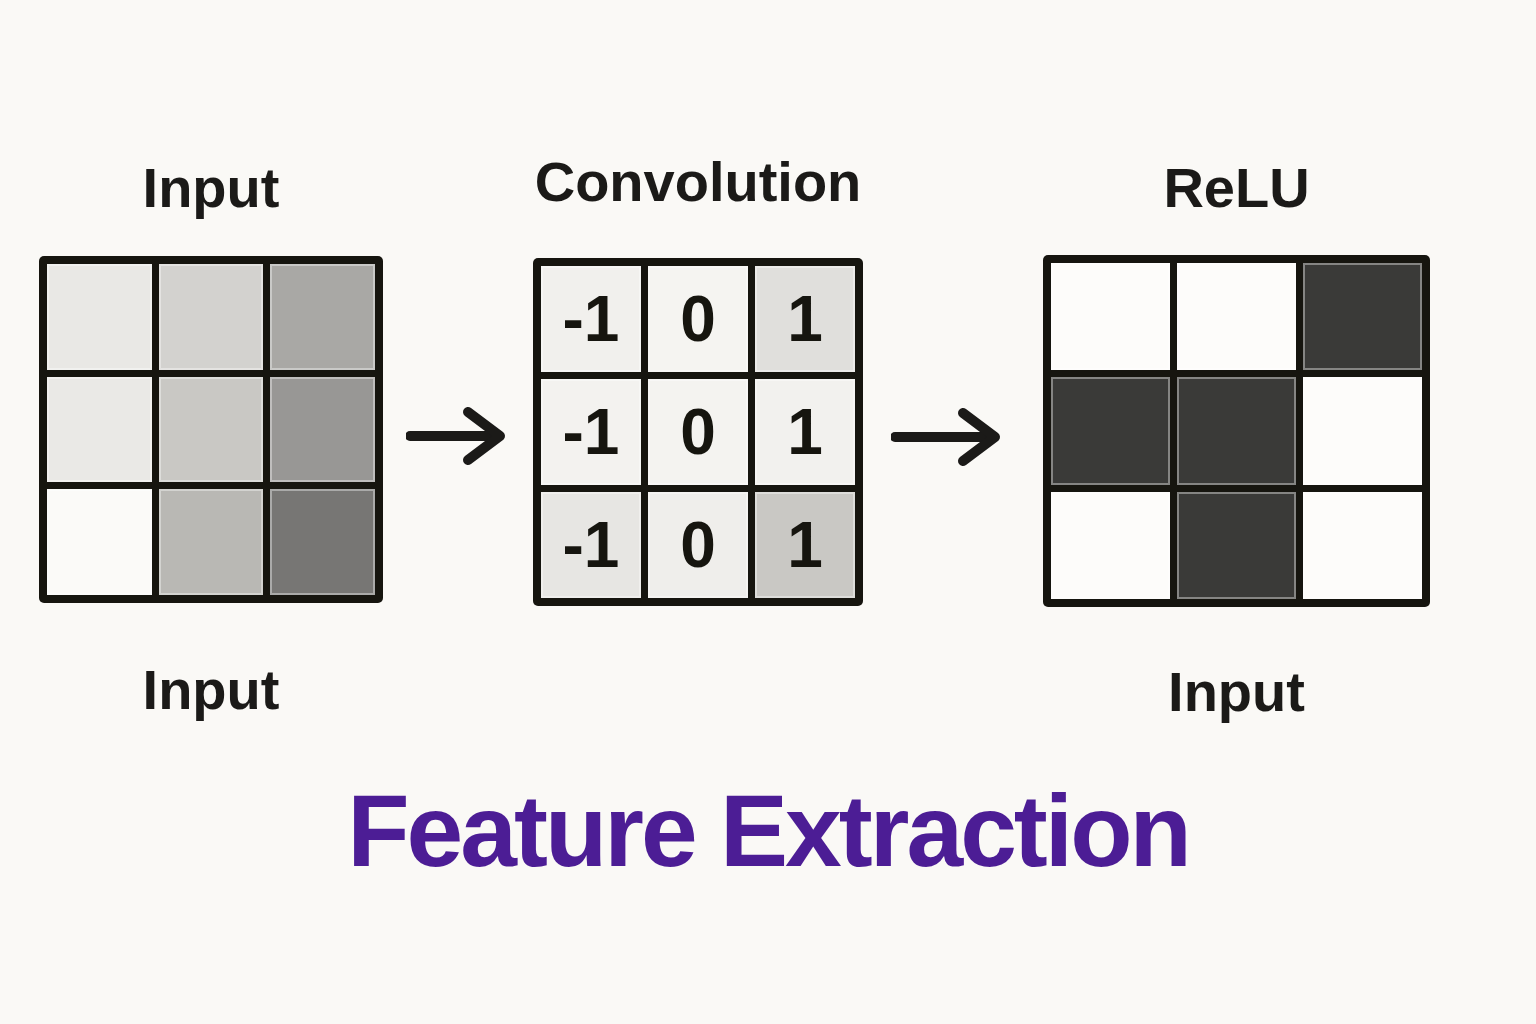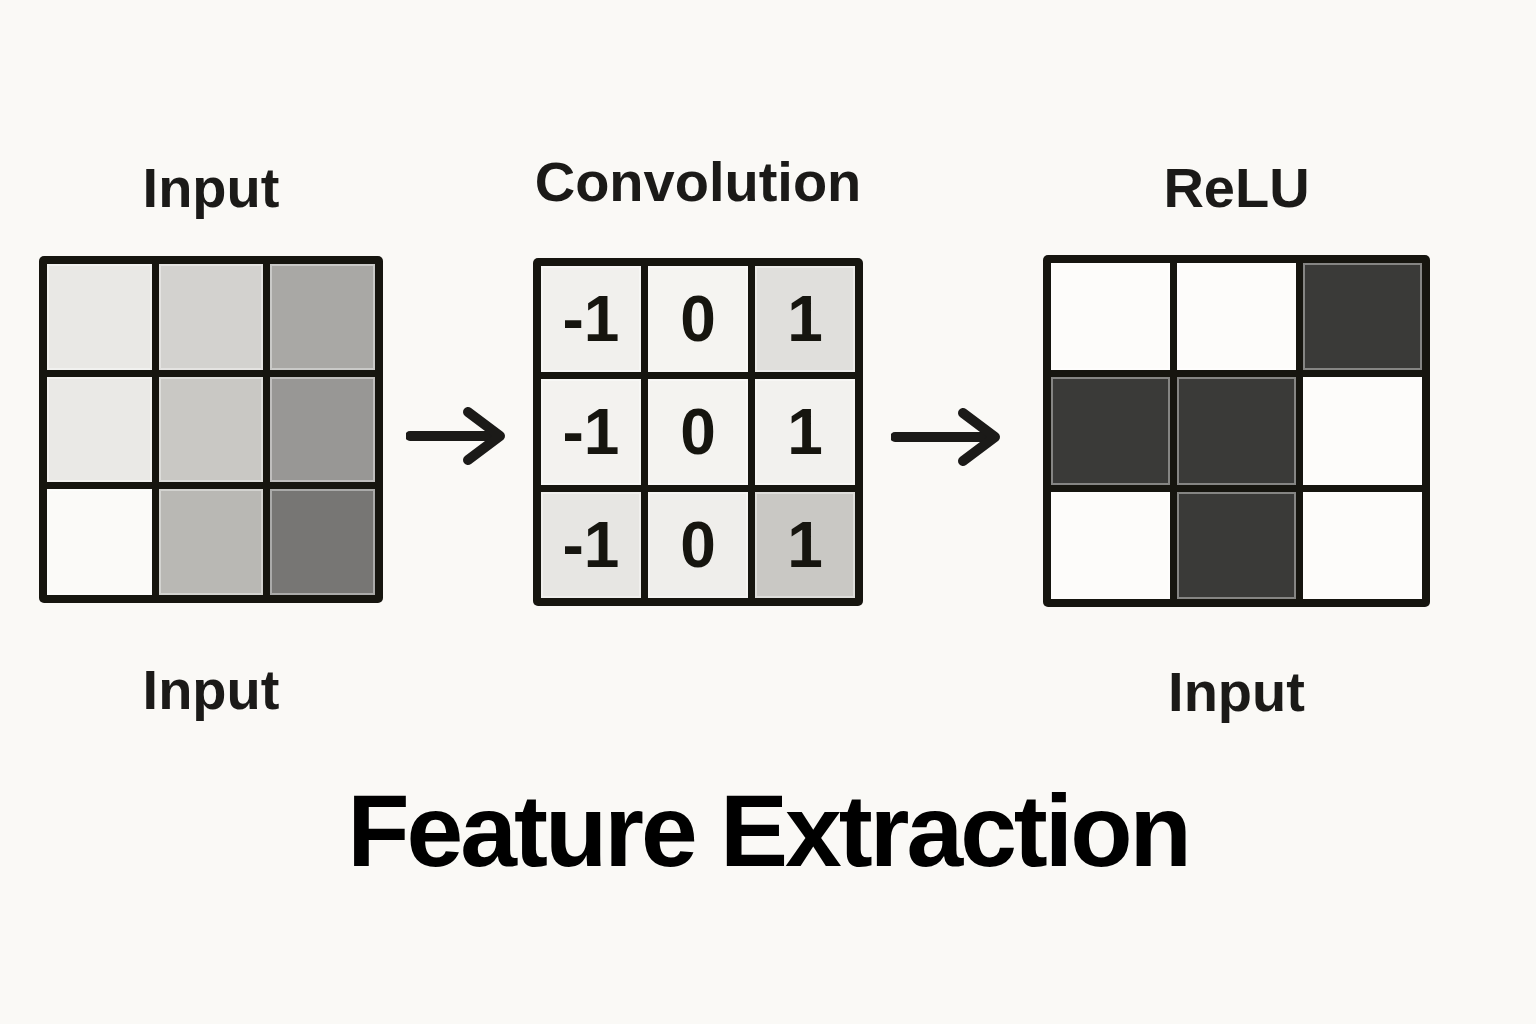--- a/index.html
+++ b/index.html
@@ -64,21 +64,21 @@
   .page-title {
     position: absolute;
     left: 0;
     top: 780px;
     width: 1536px;
     text-align: center;
     font-size: 102px;
     font-weight: bold;
     letter-spacing: -3px;
     line-height: 1;
-    color: #000000;
+    color: #4c1d95;
     white-space: nowrap;
   }
 </style>
 </head>
 <body>
 
 <div class="stage">
 
   <div class="stage-label" id="label-input-top">Input</div>
 

